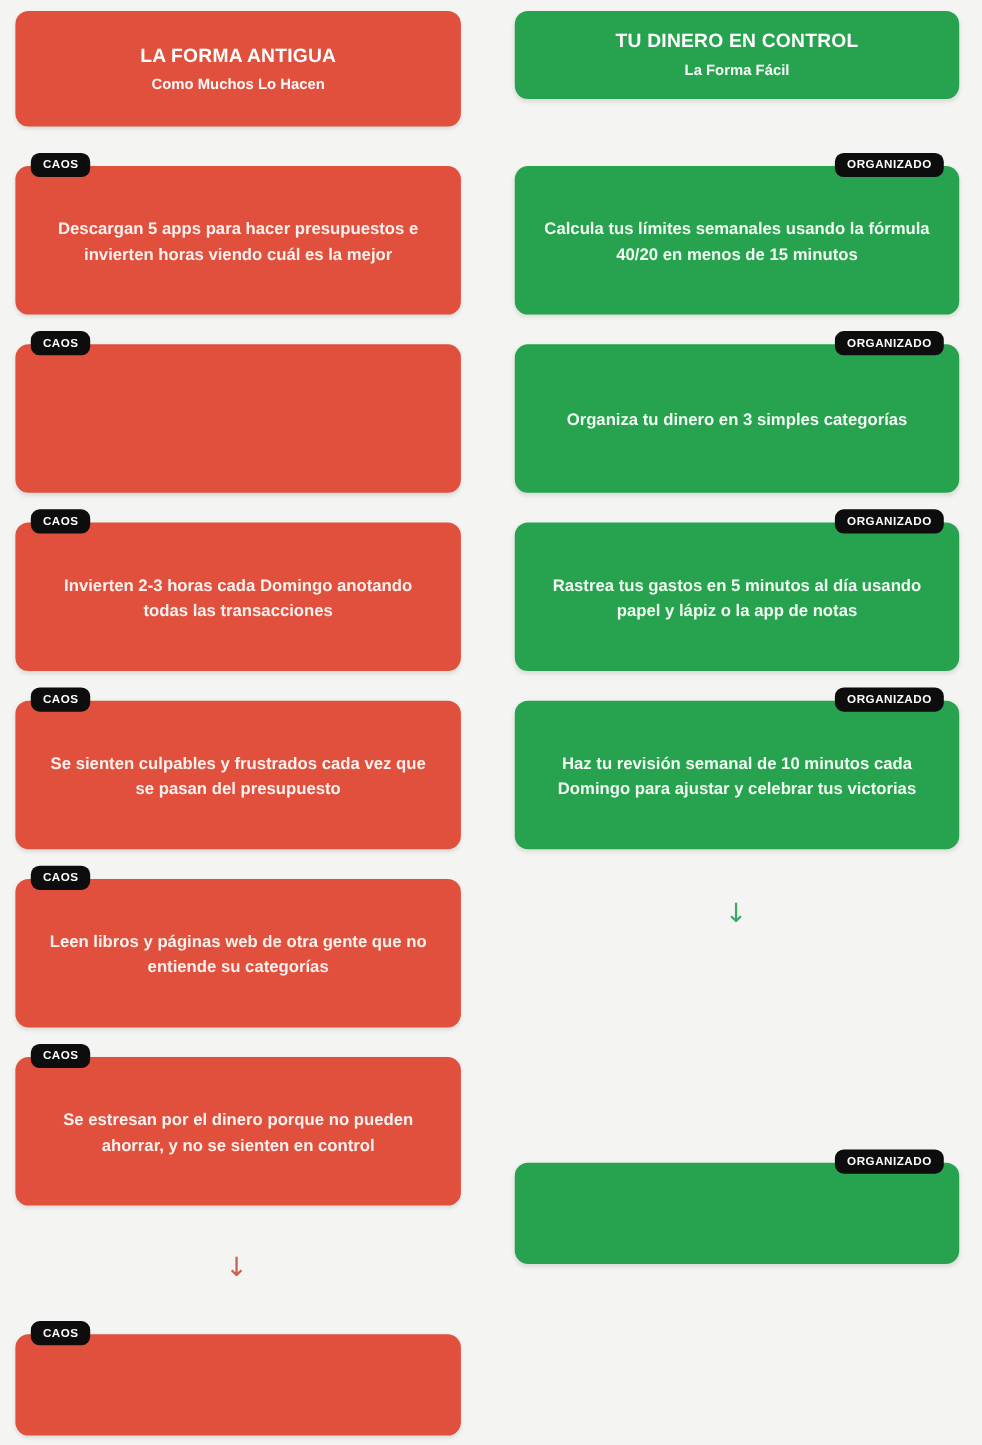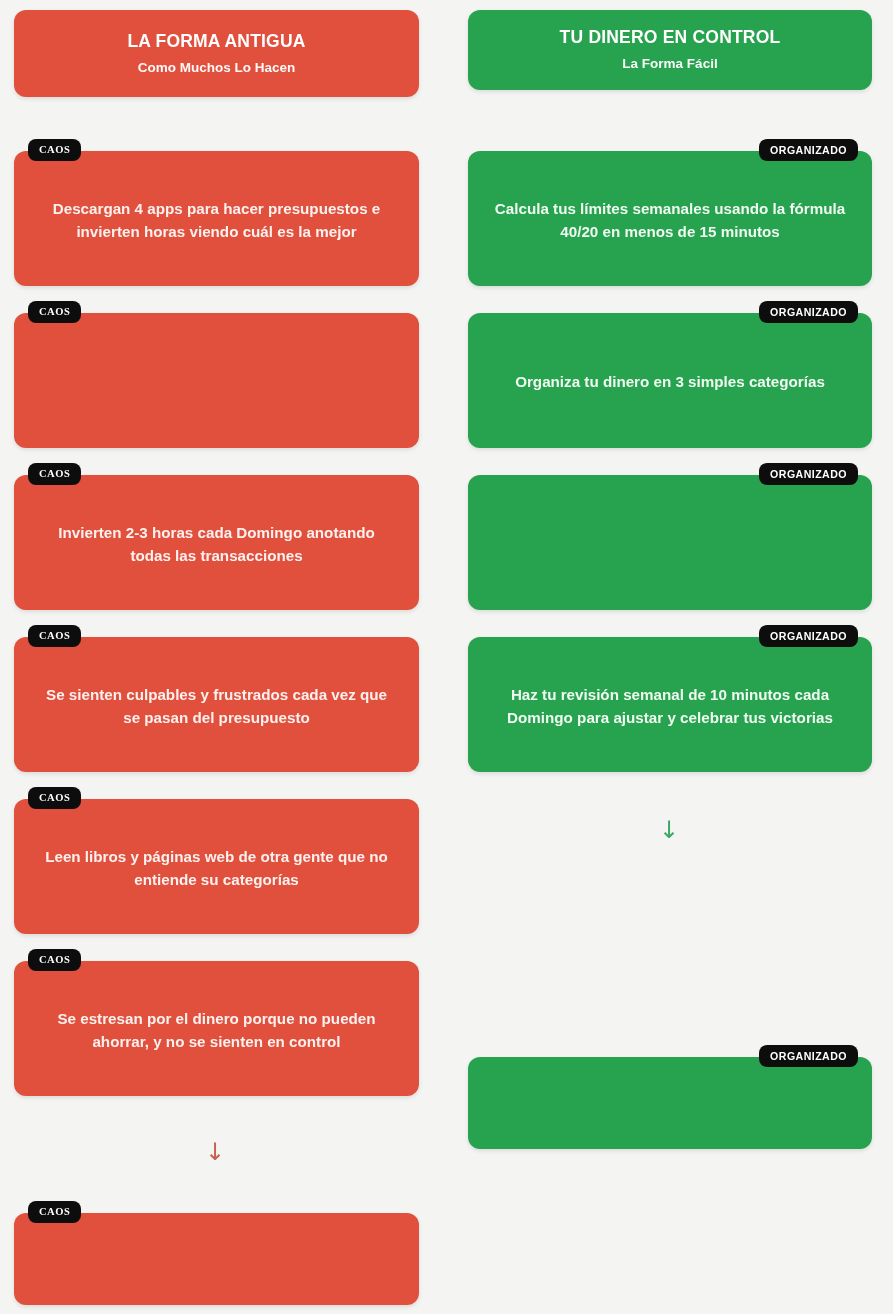--- a/index.html
+++ b/index.html
@@ -72,47 +72,47 @@
     background: #0d0d0d;
     color: #ffffff;
     font-size: 10.6px;
     font-weight: bold;
     letter-spacing: 0.45px;
     padding: 5px 11px 5px 11px;
     border-radius: 8px;
     white-space: nowrap;
     line-height: 1.15;
   }
-  .badge.left  { left: 14px; font-family: Liberation Serif, serif; }
+  .badge.left  { left: 14px; }
   .badge.right { right: 14px; text-align: center; }
 
   
   .arrow {
     position: absolute;
     font-size: 24px;
     line-height: 1;
     font-family: "DejaVu Sans", sans-serif;
     user-select: none;
   }
   .arrow.red-arrow   { color: #c8604f; }
   .arrow.green-arrow { color: #3aa866; }
 </style>
 </head>
 <body>
 
 <div class="board">
 
-  <div class="card red header-card" style="left:14px; top:10px; width:405px; height:87px;">
+  <div class="card red header-card" style="left:14px; top:10px; width:405px; height:105px;">
     <div class="header-title">LA FORMA ANTIGUA</div>
     <div class="header-sub">Como Muchos Lo Hacen</div>
   </div>
 
   <div class="card red step-card" style="left:14px; top:151px; width:405px; height:135px;">
     <div class="badge left">CAOS</div>
-    <div class="step-text">Descargan 4 apps para hacer presupuestos e invierten horas viendo cuál es la mejor</div>
+    <div class="step-text">Descargan 5 apps para hacer presupuestos e invierten horas viendo cuál es la mejor</div>
   </div>
 
   <div class="card red step-card" style="left:14px; top:313px; width:405px; height:135px;">
     <div class="badge left">CAOS</div>
   </div>
 
   <div class="card red step-card" style="left:14px; top:475px; width:405px; height:135px;">
     <div class="badge left">CAOS</div>
     <div class="step-text">Invierten 2-3 horas cada Domingo anotando todas las transacciones</div>
   </div>
@@ -148,20 +148,21 @@
     <div class="step-text">Calcula tus límites semanales usando la fórmula 40/20 en menos de 15 minutos</div>
   </div>
 
   <div class="card green step-card" style="left:468px; top:313px; width:404px; height:135px;">
     <div class="badge right">ORGANIZADO</div>
     <div class="step-text">Organiza tu dinero en 3 simples categorías</div>
   </div>
 
   <div class="card green step-card" style="left:468px; top:475px; width:404px; height:135px;">
     <div class="badge right">ORGANIZADO</div>
+    <div class="step-text">Rastrea tus gastos en 5 minutos al día usando papel y lápiz o la app de notas</div>
   </div>
 
   <div class="card green step-card" style="left:468px; top:637px; width:404px; height:135px;">
     <div class="badge right">ORGANIZADO</div>
     <div class="step-text">Haz tu revisión semanal de 10 minutos cada Domingo para ajustar y celebrar tus victorias</div>
   </div>
 
   <div class="arrow green-arrow" style="left:659px; top:818px;">↓</div>
 
   <div class="card green step-card" style="left:468px; top:1057px; width:404px; height:92px; padding-top:24px;">

